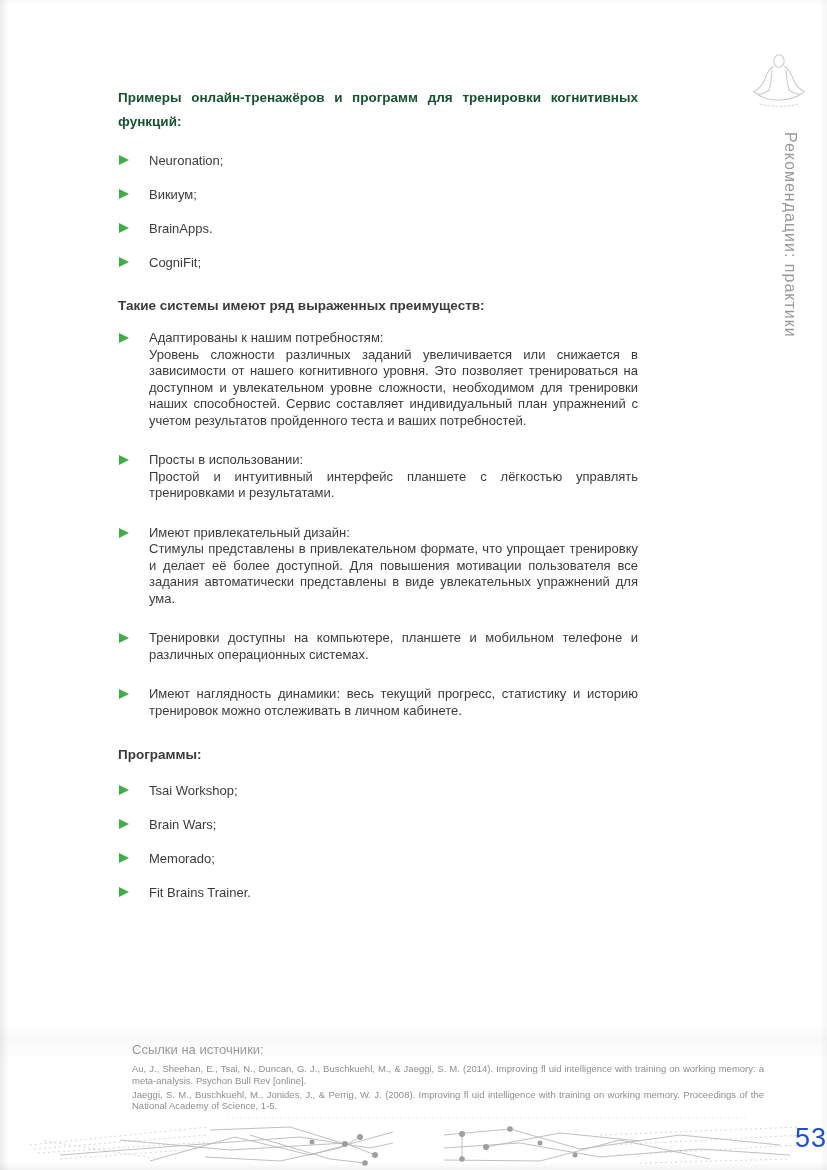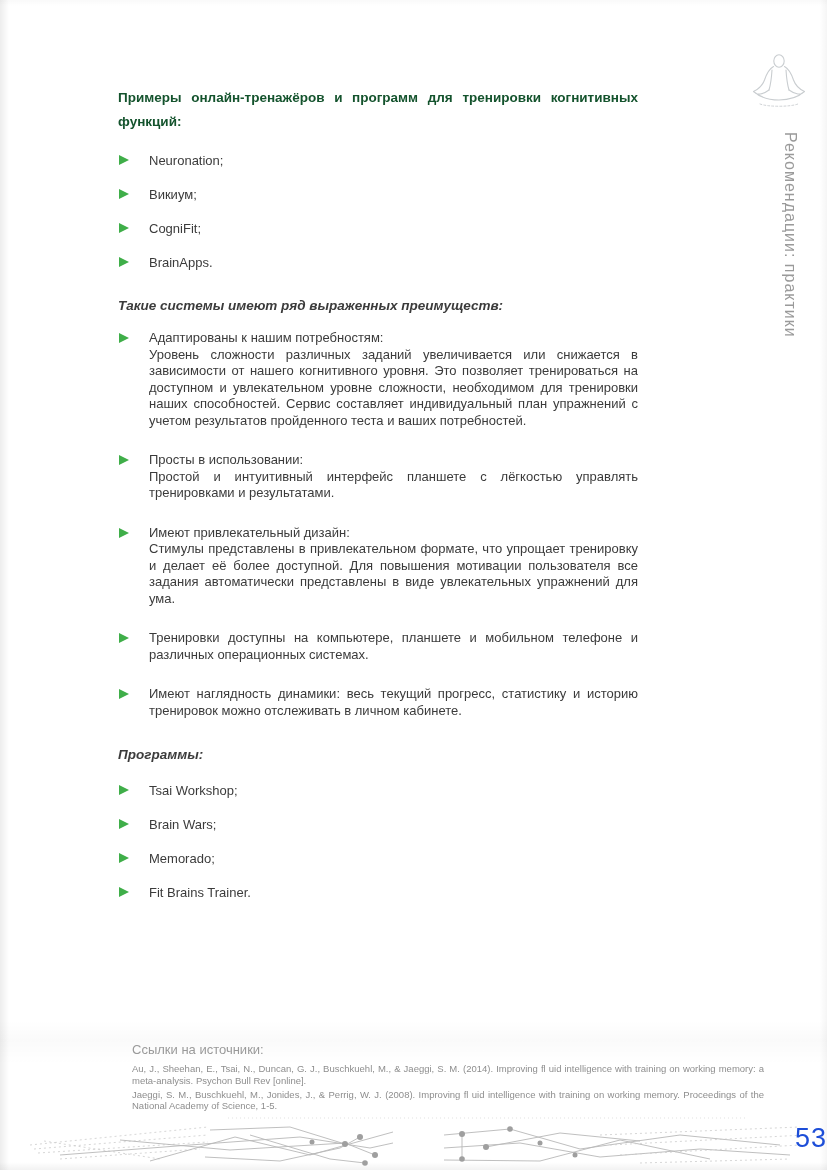--- a/index.html
+++ b/index.html
@@ -20,21 +20,21 @@
     margin:0 0 18px 0;font-size:13.5px;line-height:24px;font-weight:bold;
     text-align:justify;color:#14532d;
   }
   .list{list-style:none;margin:0;padding:0;}
   .list li{display:flex;align-items:flex-start;margin-bottom:17px;line-height:17px;font-size:13px;text-align:right;}
   .tri{
     display:inline-block;width:0;height:0;flex:0 0 auto;
     border-left:10px solid #3fae49;border-top:5px solid transparent;border-bottom:5px solid transparent;
     margin:3px 20px 0 1px;
   }
-  .heading{font-size:13.5px;font-weight:bold;margin:26px 0 15px 0;line-height:18px;color:#3b3b3b;font-style:italic;}
+  .heading{font-size:13.5px;font-weight:bold;margin:26px 0 15px 0;line-height:18px;color:#3b3b3b;}
   .heading.programs{margin-top:27px;margin-bottom:18px;}
   .adv-item{display:flex;align-items:flex-start;margin-bottom:23px;}
   .adv-text{flex:1;font-size:13px;line-height:16.5px;text-align:justify;}
   .adv-title{display:block;text-align:left;}
   .sources{position:absolute;left:132px;top:1042px;width:632px;}
   .sources-heading{font-size:13px;color:#9a9a9a;margin:0 0 6px 0;}
   .citation{font-size:9.5px;line-height:11.5px;color:#8e8e8e;margin:0 0 2.5px 0;text-align:justify;}
   .side-label{
     position:absolute;top:132px;right:28px;height:240px;
     writing-mode:vertical-rl;font-size:16px;letter-spacing:1px;color:#9a9a9a;white-space:nowrap;
@@ -73,25 +73,25 @@
       <li>
         <span class="tri"></span>
         <span>Neuronation;</span>
       </li>
       <li>
         <span class="tri"></span>
         <span>Викиум;</span>
       </li>
       <li>
         <span class="tri"></span>
+        <span>BrainApps.</span>
+      </li>
+      <li>
+        <span class="tri"></span>
         <span>CogniFit;</span>
-      </li>
-      <li>
-        <span class="tri"></span>
-        <span>BrainApps.</span>
       </li>
     </ul>
 
     <p class="heading">Такие системы имеют ряд выраженных преимуществ:</p>
 
     <div class="adv-item">
       <span class="tri"></span>
       <div class="adv-text">
         <span class="adv-title">Адаптированы к нашим потребностям:</span>
         <span>Уровень сложности различных заданий увеличивается или снижается в зависимости от нашего когнитивного уровня. Это позволяет тренироваться на доступном и увлекательном уровне сложности, необходимом для тренировки наших способностей. Сервис составляет индивидуальный план упражнений с учетом результатов пройденного теста и ваших потребностей.</span>

